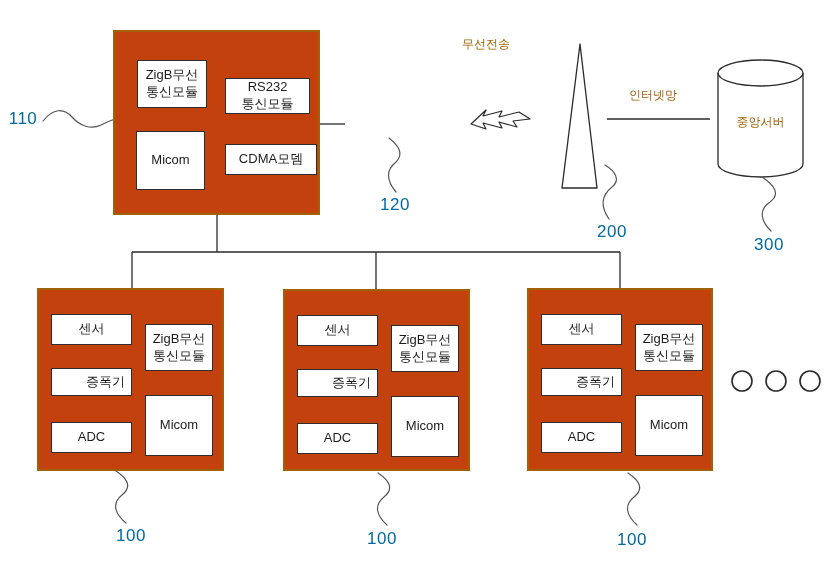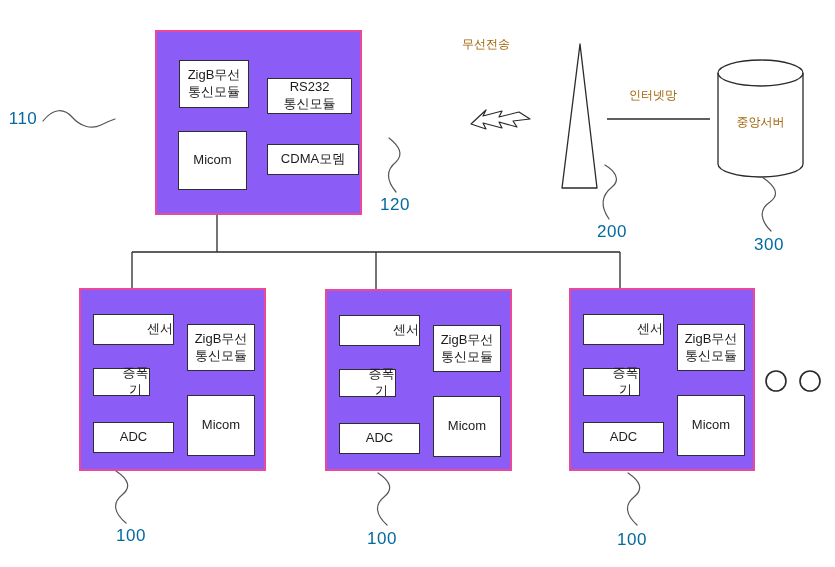--- a/index.html
+++ b/index.html
@@ -4,23 +4,22 @@
 <style>
   html,body { margin:0; padding:0; background:#fff; }
   .stage {
     position:relative; width:835px; height:567px; background:#ffffff;
     font-family:"Liberation Sans","DejaVu Sans",sans-serif; color:#141414;
     overflow:hidden;
   }
   svg.lines { position:absolute; left:0; top:0; width:835px; height:567px; }
 
   .box {
-    position:absolute; border:2px solid #ec4899; background:#8b5cf6;
+    position:absolute; border:2px solid #a16207; background:#c2410c;
     box-sizing:border-box;
-    margin-left:42px;
   }
   .ibox {
     position:absolute; border:1px solid #2e2e2e; background:#fff;
     box-sizing:border-box; display:flex; align-items:center; justify-content:center;
     text-align:center; font-size:13px; line-height:1.3; white-space:pre-line;
     color:#1c1c1c;
   }
   .flexc { display:flex; align-items:center; justify-content:center; }
 
   .ref {
@@ -36,22 +35,22 @@
   #mb-micom   { left:21px;  top:99px;  width:69px;  height:59px; }
   #mb-cdmactl { left:110px; top:112px; width:92px;  height:31px; }
 
   
   #cdma-box { left:345px; top:110px; width:96px; height:28px; font-size:13px; }
 
   
   #node1 { left:37px;  top:288px; width:187px; height:183px; }
   #node2 { left:283px; top:289px; width:187px; height:182px; }
   #node3 { left:527px; top:288px; width:186px; height:183px; }
-  .n-sensor { left:12px;  top:24px;  width:81px; height:31px;justify-content:flex-end; }
-  .n-amp    { left:12px;  top:78px;  width:57px; height:28px;padding-left:28px; }
+  .n-sensor { left:12px;  top:24px;  width:81px; height:31px; }
+  .n-amp    { left:12px;  top:78px;  width:81px; height:28px;padding-left:28px; }
   .n-adc    { left:12px;  top:132px; width:81px; height:31px; }
   .n-zigb   { left:106px; top:34px;  width:68px; height:47px; }
   .n-micom  { left:106px; top:105px; width:68px; height:61px; }
 
   
   #ref-110  { left:2px;   top:109px; }
   #ref-120  { left:374px; top:195px; }
   #ref-200  { left:591px; top:222px; }
   #ref-300  { left:748px; top:235px; }
   #ref-100a { left:110px; top:526px; }

